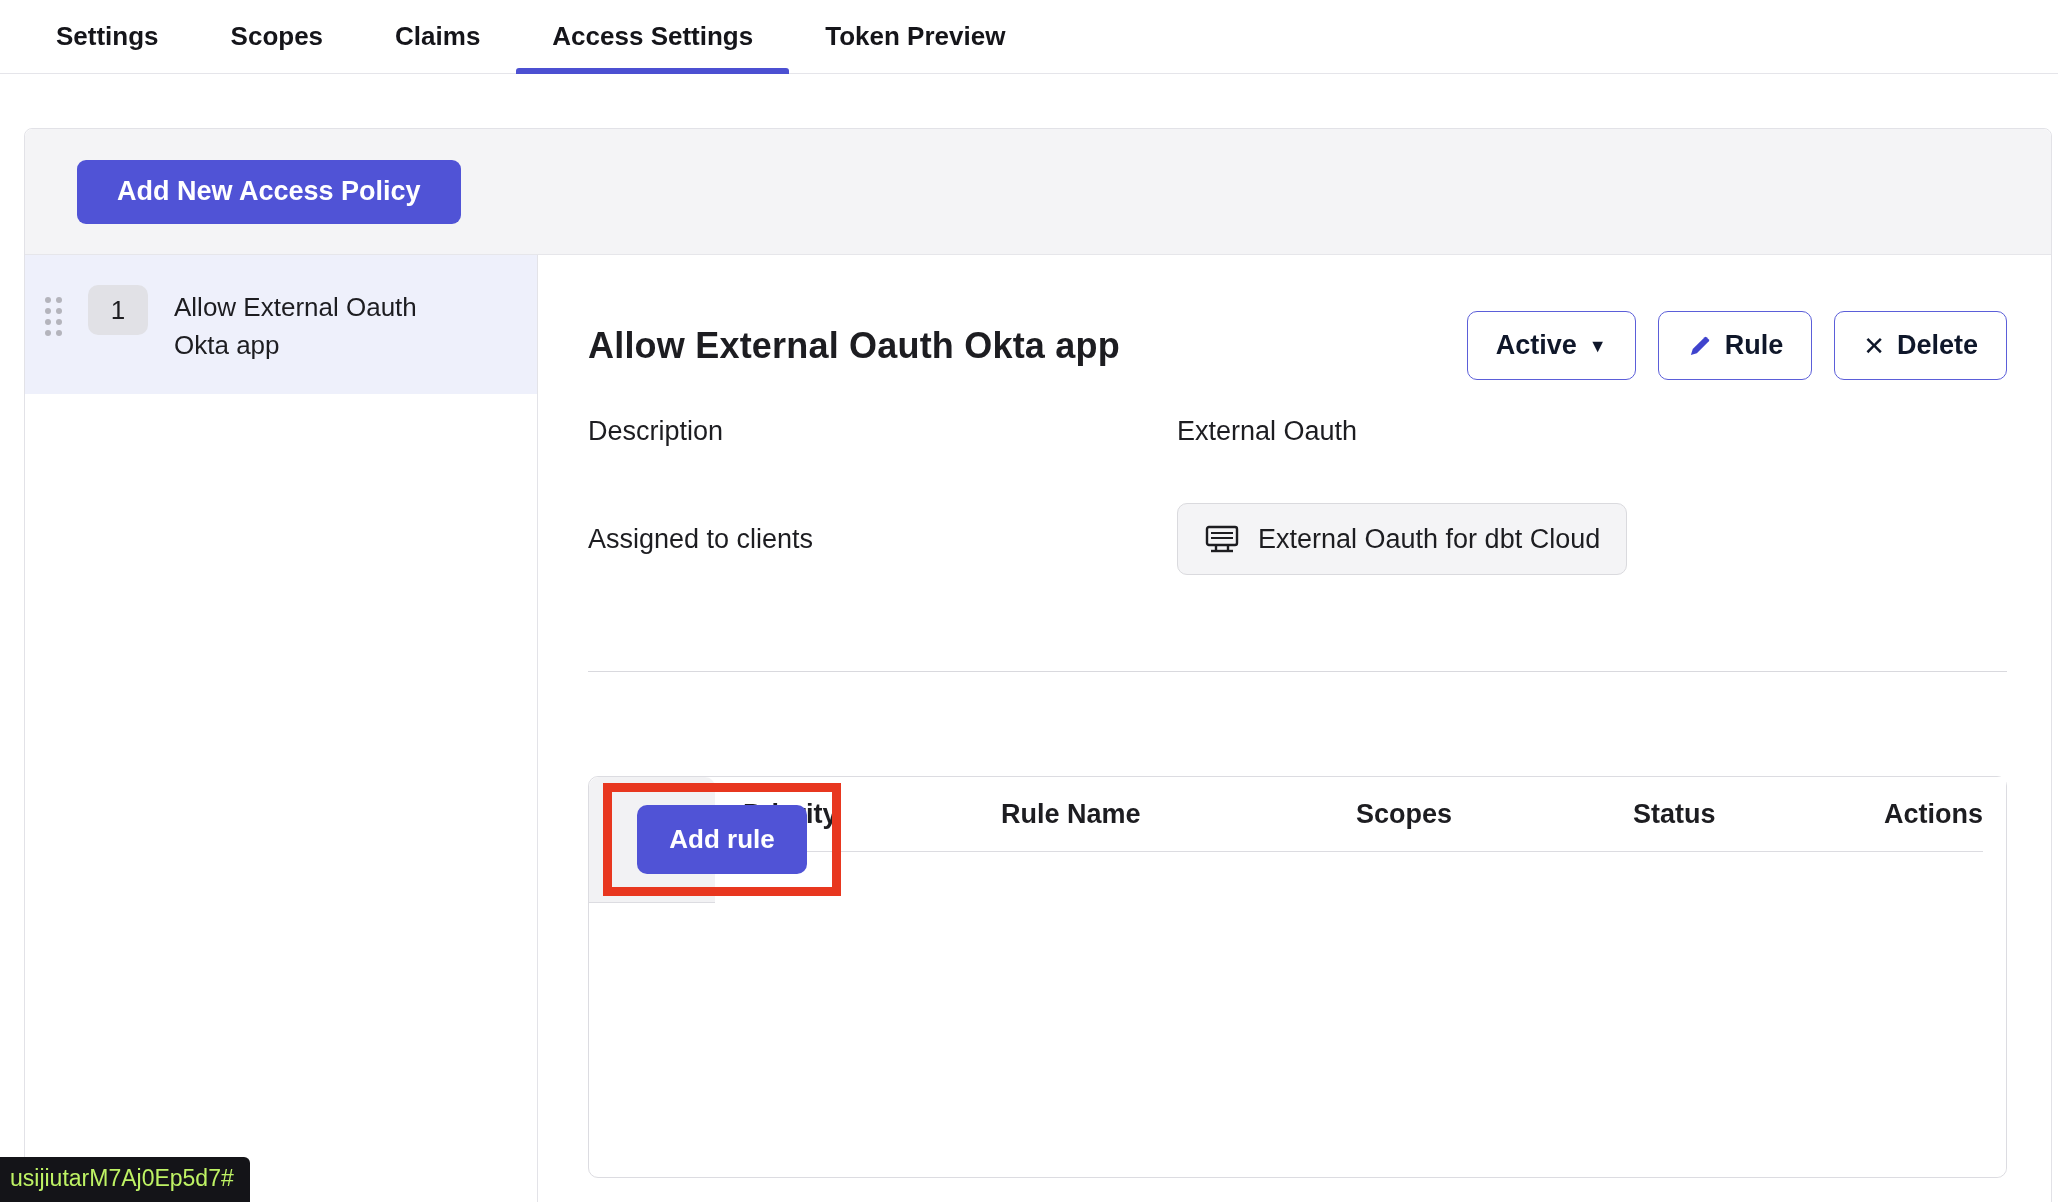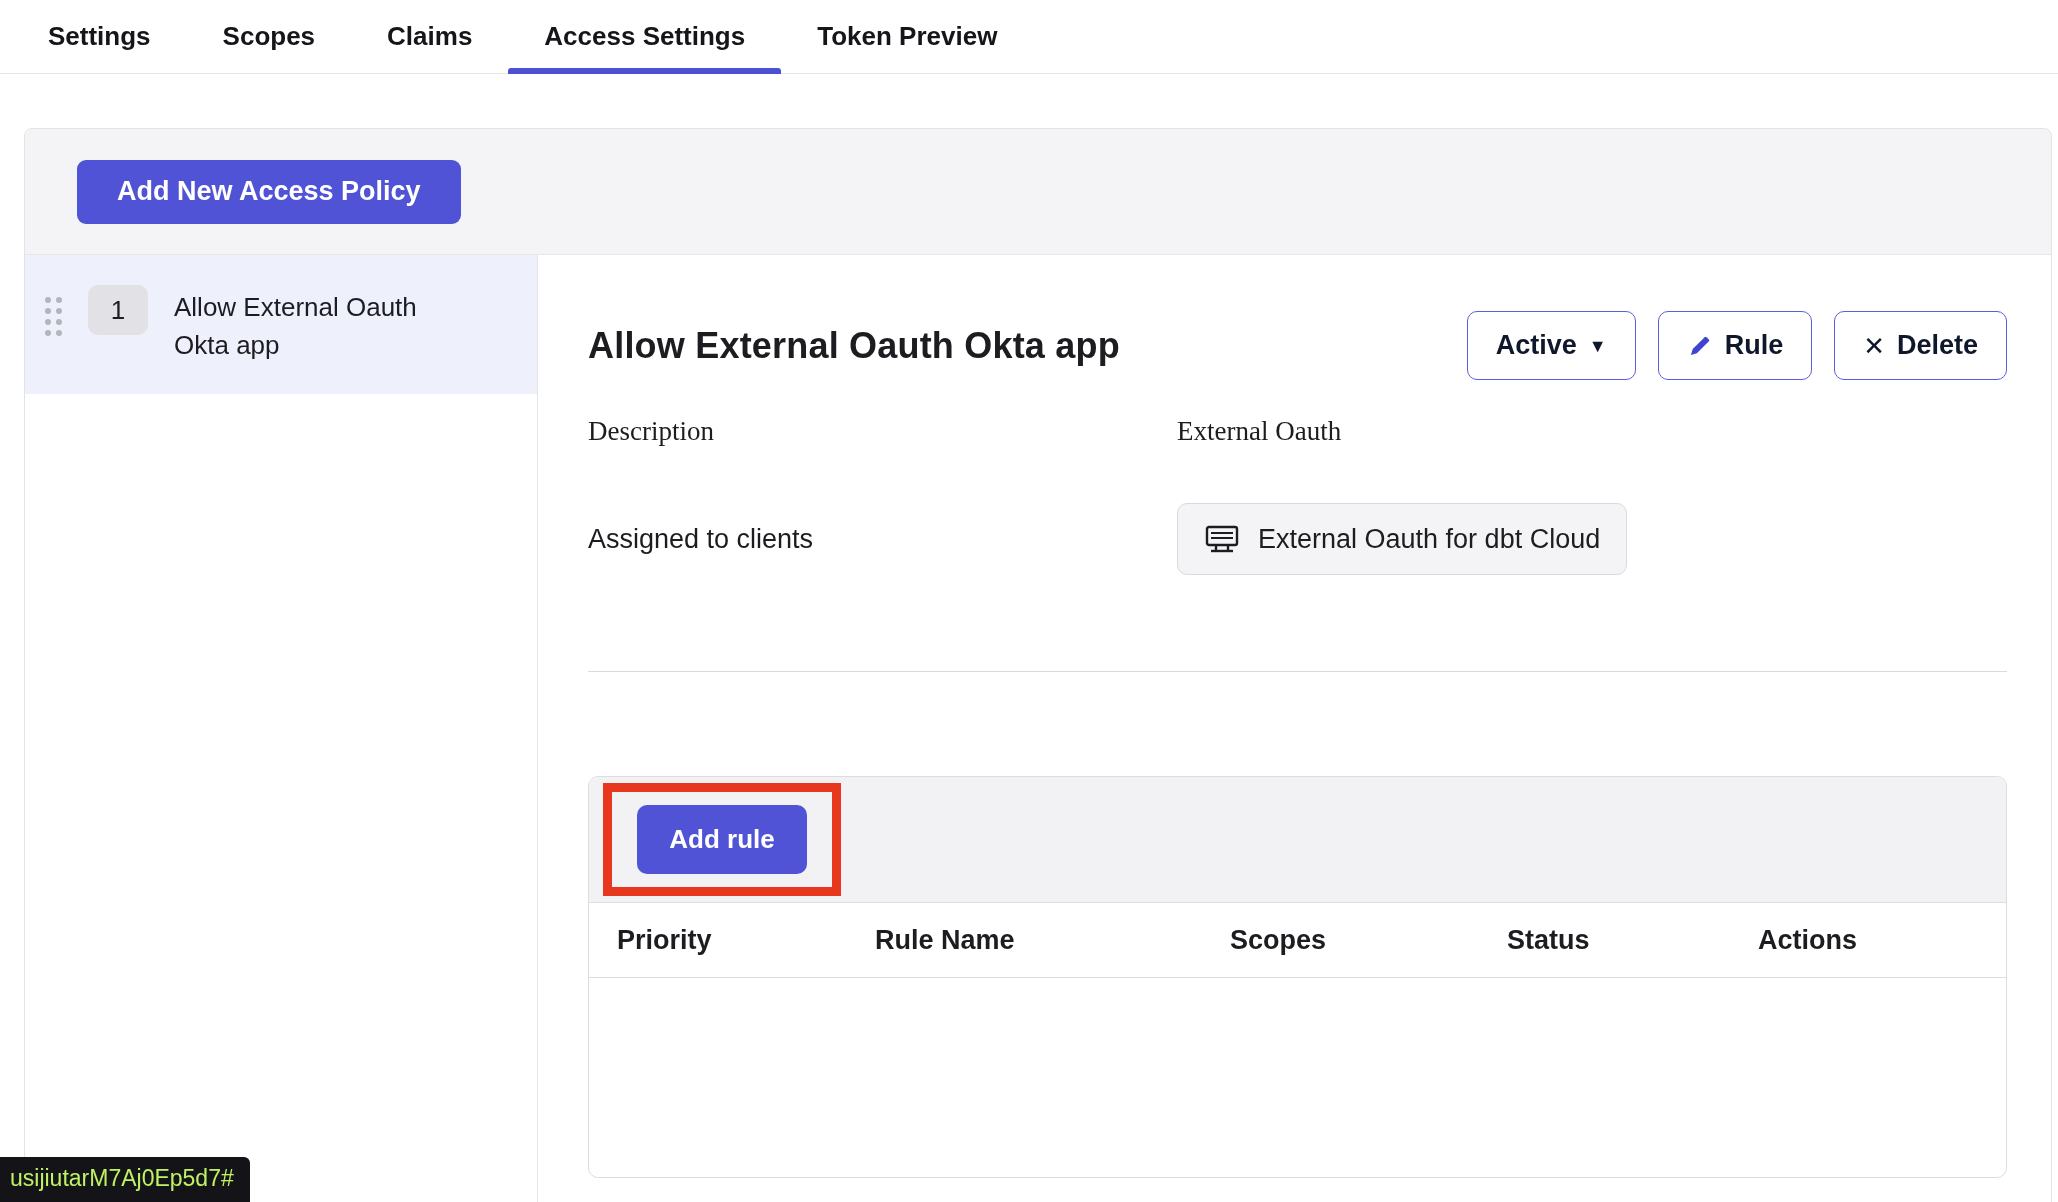--- a/index.html
+++ b/index.html
@@ -11,21 +11,21 @@
     font-family: "Liberation Sans", sans-serif;
     color: #1d1d21;
   }
 
   
   .tabbar {
     display: flex;
     align-items: stretch;
     height: 74px;
     border-bottom: 1px solid #e5e5ea;
-    padding-left: 12px;
+    padding-left: 20px;
   }
   .tab {
     display: flex;
     align-items: center;
     padding: 0 36px;
     font-size: 26px;
     font-weight: bold;
     color: #15151a;
     position: relative;
     cursor: pointer;
@@ -156,21 +156,21 @@
     cursor: pointer;
   }
   .caret { font-size: 18px; line-height: 1; }
   .x-glyph { font-size: 26px; font-weight: normal; line-height: 1; }
 
   .field-row {
     display: flex;
     align-items: center;
     margin-top: 34px;
   }
-  .field-row.first { margin-top: 36px; font-family: Liberation Serif, serif; }
+  .field-row.first { margin-top: 36px; }
   .field-label {
     width: 589px;
     flex: 0 0 589px;
     font-size: 27px;
   }
   .field-value { font-size: 27px; }
 
   .client-chip {
     display: inline-flex;
     align-items: center;
@@ -192,21 +192,20 @@
     margin-top: 96px;
   }
 
   
   .rules-card {
     margin-top: 104px;
     border: 1px solid #dcdce1;
     border-radius: 10px;
     height: 402px;
     display: flex;
-    flex-direction: column;
     background: #fff;
   }
   .rules-header {
     height: 126px;
     flex: 0 0 126px;
     background: #f2f2f4;
     border-bottom: 1px solid #dcdce1;
     border-radius: 10px 10px 0 0;
     position: relative;
   }

